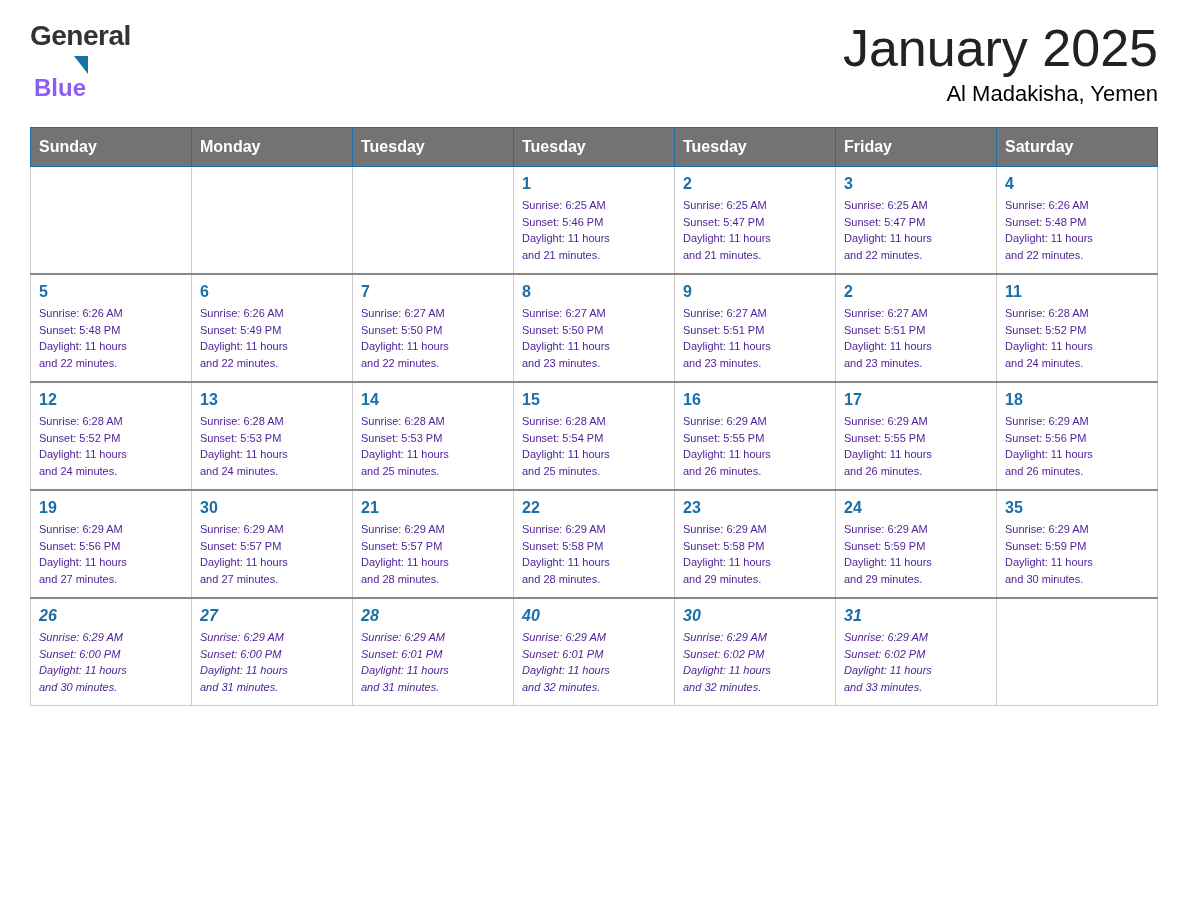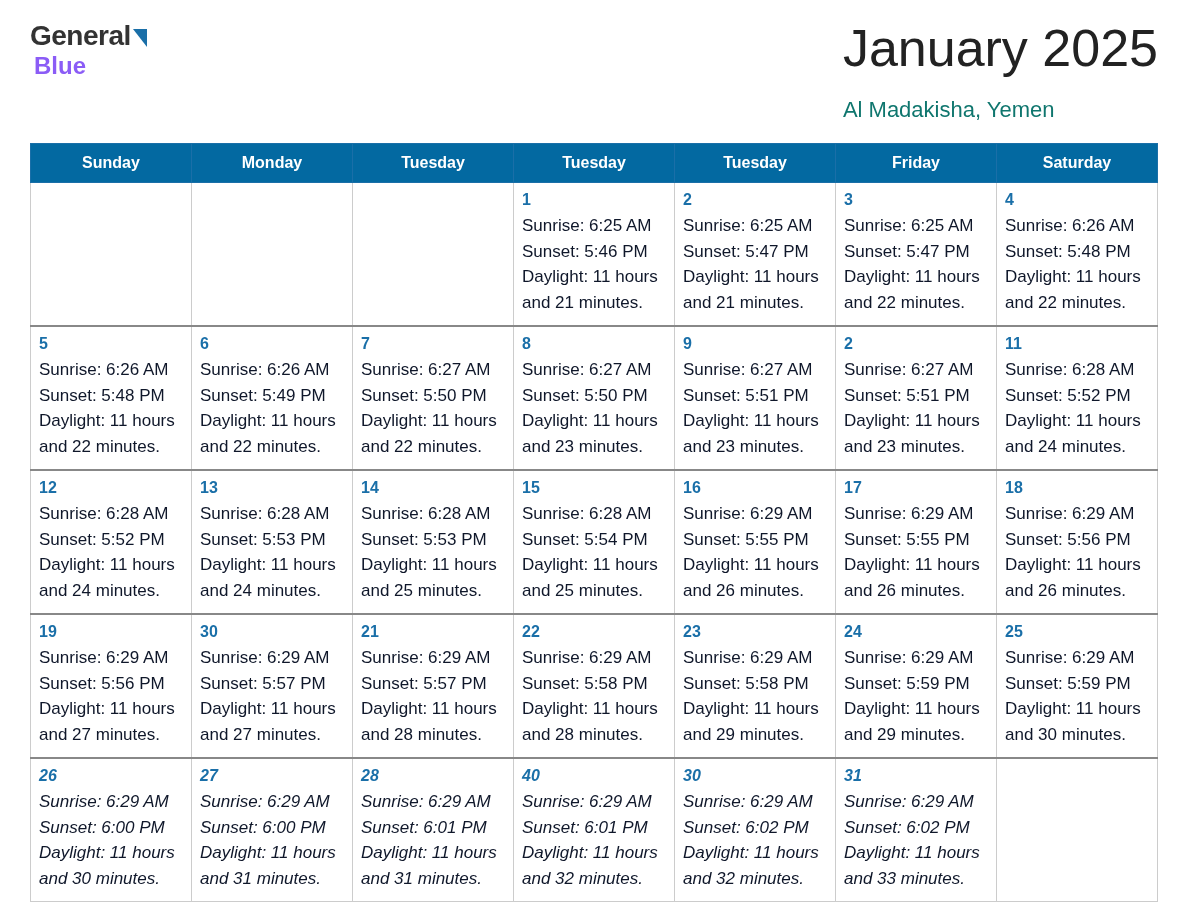--- a/index.html
+++ b/index.html
@@ -17,20 +17,21 @@
       margin-bottom: 20px;
     }
     .logo {
       display: flex;
       flex-direction: column;
       align-items: flex-start;
     }
     .logo-top {
       display: flex;
       align-items: center;
+      flex-direction: column;
     }
     .logo-general {
       font-size: 28px;
       font-weight: bold;
       color: #333;
       letter-spacing: -0.5px;
     }
     .logo-triangle {
       width: 0;
       height: 0;
@@ -41,63 +42,64 @@
       margin-top: 4px;
     }
     .logo-blue-line {
       font-size: 24px;
       font-weight: bold;
       color: #8b5cf6;
       margin-top: -4px;
       margin-left: 2px;
     }
     .title-block {
+      text-align: right;
     }
     .month-title {
       font-size: 52px;
       font-weight: normal;
       color: #222;
       line-height: 1.1;
     }
     .location {
       font-size: 22px;
-      color: #0f766e;
-      margin-top: 20px;
+      color: #000000;
+      margin-top: 4px;
     }
     .calendar {
       width: 100%;
       border-collapse: collapse;
       border: 1px solid #ccc;
     }
     .calendar thead tr th {
-      background-color: #0369a1;
+      background-color: #737373;
       color: #fff;
       font-size: 16px;
       font-weight: bold;
       padding: 10px 8px;
-      text-align: center;
+      text-align: left;
       border: 1px solid #1a6fa8;
     }
     .calendar tbody tr td {
       vertical-align: top;
       padding: 8px 8px 10px 8px;
       border: 1px solid #ccc;
       width: calc(100% / 7);
       min-height: 100px;
     }
     .day-number {
       font-size: 16px;
       font-weight: bold;
       color: #1a6fa8;
       display: block;
       margin-bottom: 4px;
     }
     .day-info {
-      font-size: 17px;
-      color: #0f172a;
+      font-size: 11px;
+      color: #4c1d95;
       line-height: 1.5;
     }
     .empty-cell {
       background: #fff;
     }
     tbody tr {
       border-bottom: 2px solid #888;
     }
     tbody tr:last-child {
       border-bottom: none;
@@ -236,21 +238,21 @@
         </td>
         <td>
           <span class="day-number">23</span>
           <div class="day-info">Sunrise: 6:29 AM<br>Sunset: 5:58 PM<br>Daylight: 11 hours<br>and 29 minutes.</div>
         </td>
         <td>
           <span class="day-number">24</span>
           <div class="day-info">Sunrise: 6:29 AM<br>Sunset: 5:59 PM<br>Daylight: 11 hours<br>and 29 minutes.</div>
         </td>
         <td>
-          <span class="day-number">25</span>
+          <span class="day-number">35</span>
           <div class="day-info">Sunrise: 6:29 AM<br>Sunset: 5:59 PM<br>Daylight: 11 hours<br>and 30 minutes.</div>
         </td>
       </tr>
       <tr>
         <td>
           <span class="day-number">26</span>
           <div class="day-info">Sunrise: 6:29 AM<br>Sunset: 6:00 PM<br>Daylight: 11 hours<br>and 30 minutes.</div>
         </td>
         <td>
           <span class="day-number">27</span>

